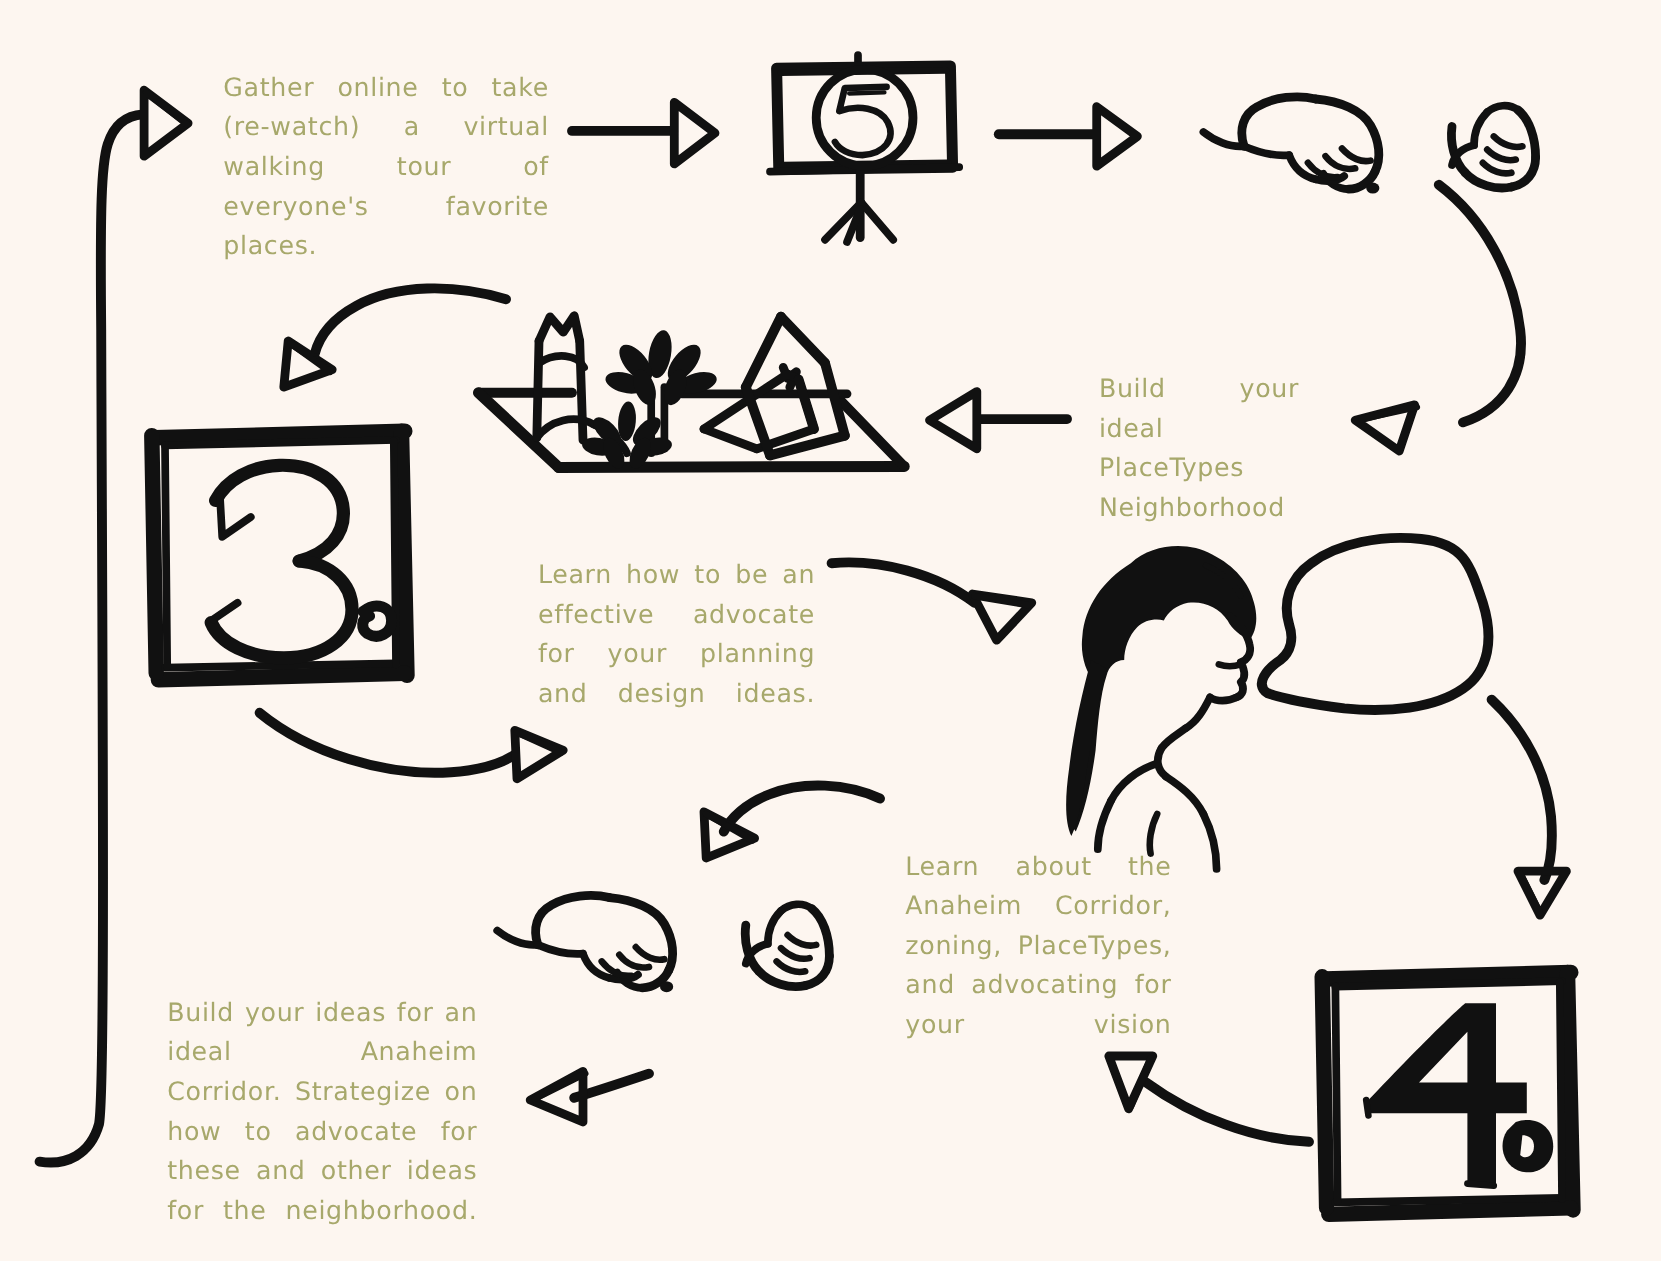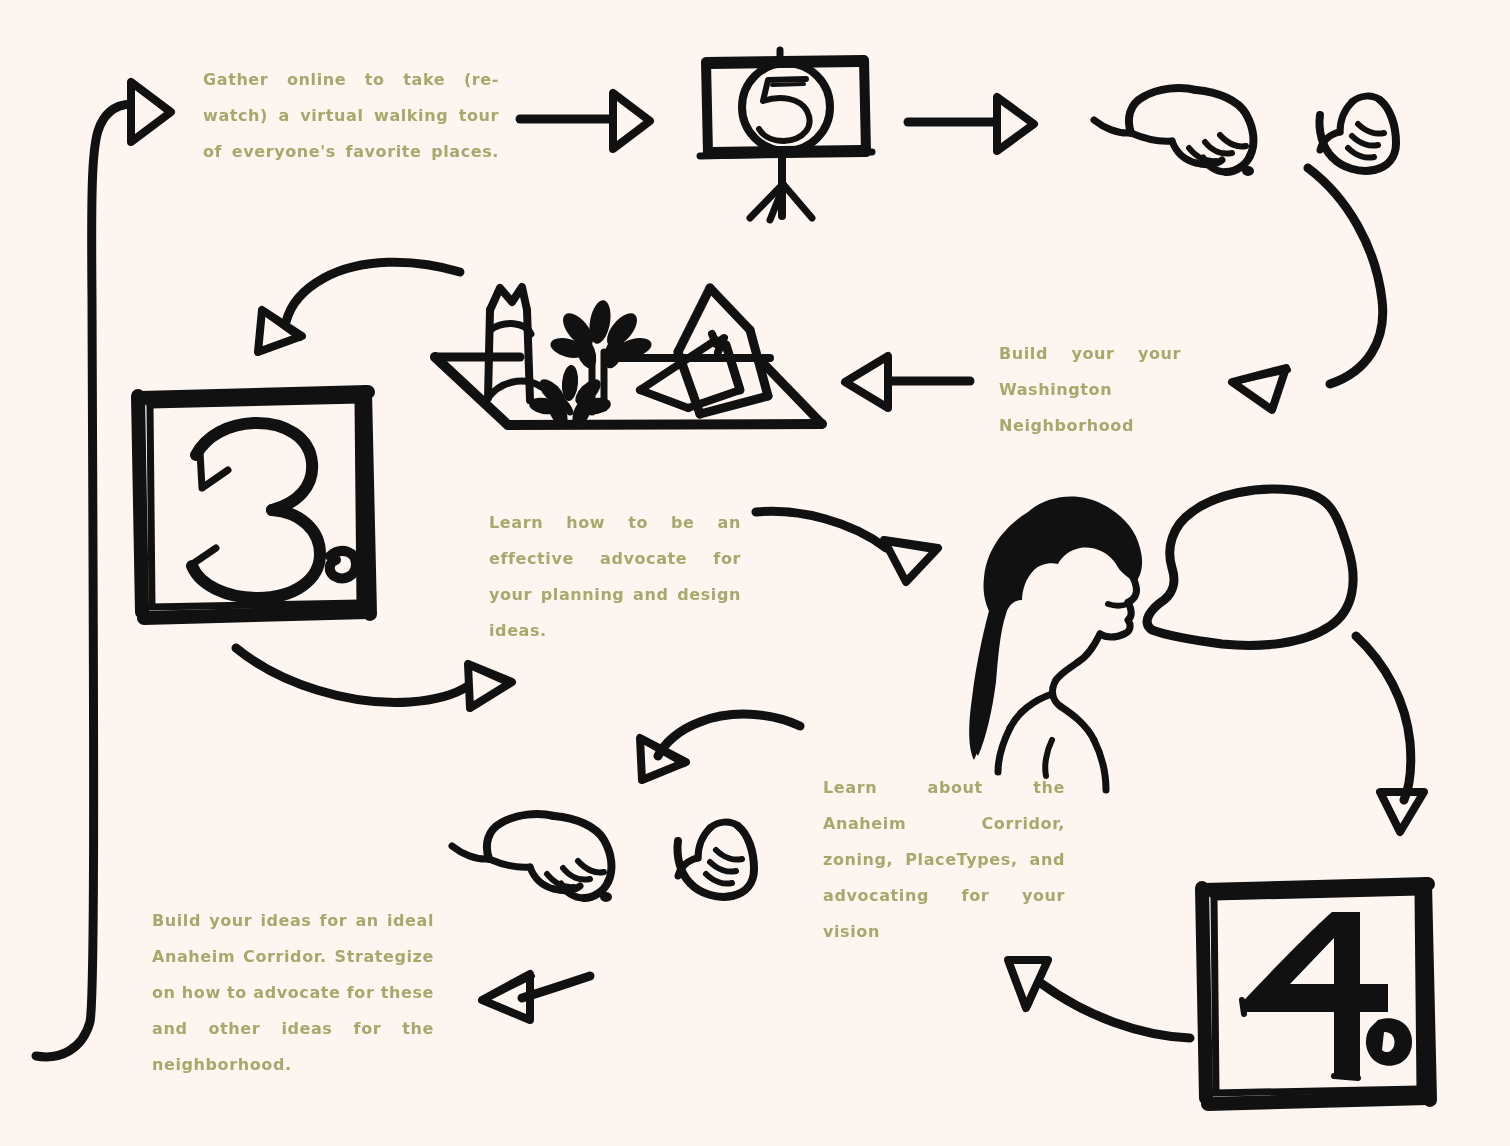--- a/index.html
+++ b/index.html
@@ -21,26 +21,26 @@
     position: absolute;
     left: 0;
     top: 0;
     width: 1510px;
     height: 1146px;
   }
   .cap {
     position: absolute;
     color: #A7A86B;
     font-family: "DejaVu Sans", sans-serif;
-    font-size: 16px;
+    font-size: 23px;
     line-height: 36px;
     text-align: justify;
     text-justify: inter-word;
     letter-spacing: 0.6px;
-    font-weight: 700;
+    font-weight: 400;
   }
   
   .cap::after {
     content: "";
     display: inline-block;
     width: 100%;
   }
   #cap-gather   { left: 203px; top: 62px;  width: 296px; }
   #cap-build-wn { left: 999px; top: 336px; width: 182px; }
   #cap-learn-adv{ left: 489px; top: 505px; width: 252px; }
@@ -347,21 +347,21 @@
       <path class="ink w6" d="M1334 1076 L 1358 1078"></path>
 
       <path class="inkf" d="M1378 1020 C 1396 1014, 1412 1024, 1412 1042 C 1412 1060, 1396 1070, 1380 1064 C 1366 1058, 1362 1040, 1370 1028 Z"></path>
       <path d="M1384 1032 C 1392 1032, 1396 1038, 1394 1046 C 1392 1052, 1386 1054, 1382 1050 Z" fill="#FDF6F0"></path>
     </g>
 
   </svg>
 
   <div class="cap" id="cap-gather">Gather online to take (re-watch) a virtual walking tour of everyone's favorite places.</div>
 
-  <div class="cap" id="cap-build-wn">Build your your Washington Neighborhood</div>
+  <div class="cap" id="cap-build-wn">Build your ideal PlaceTypes Neighborhood</div>
 
   <div class="cap" id="cap-learn-adv">Learn how to be an effective advocate for your planning and design ideas.</div>
 
   <div class="cap" id="cap-learn-ana">Learn about the Anaheim Corridor, zoning, PlaceTypes, and advocating for your vision</div>
 
   <div class="cap" id="cap-build-ac">Build your ideas for an ideal Anaheim Corridor. Strategize on how to advocate for these and other ideas for the neighborhood.</div>
 
 </div>
 
 </body></html>

